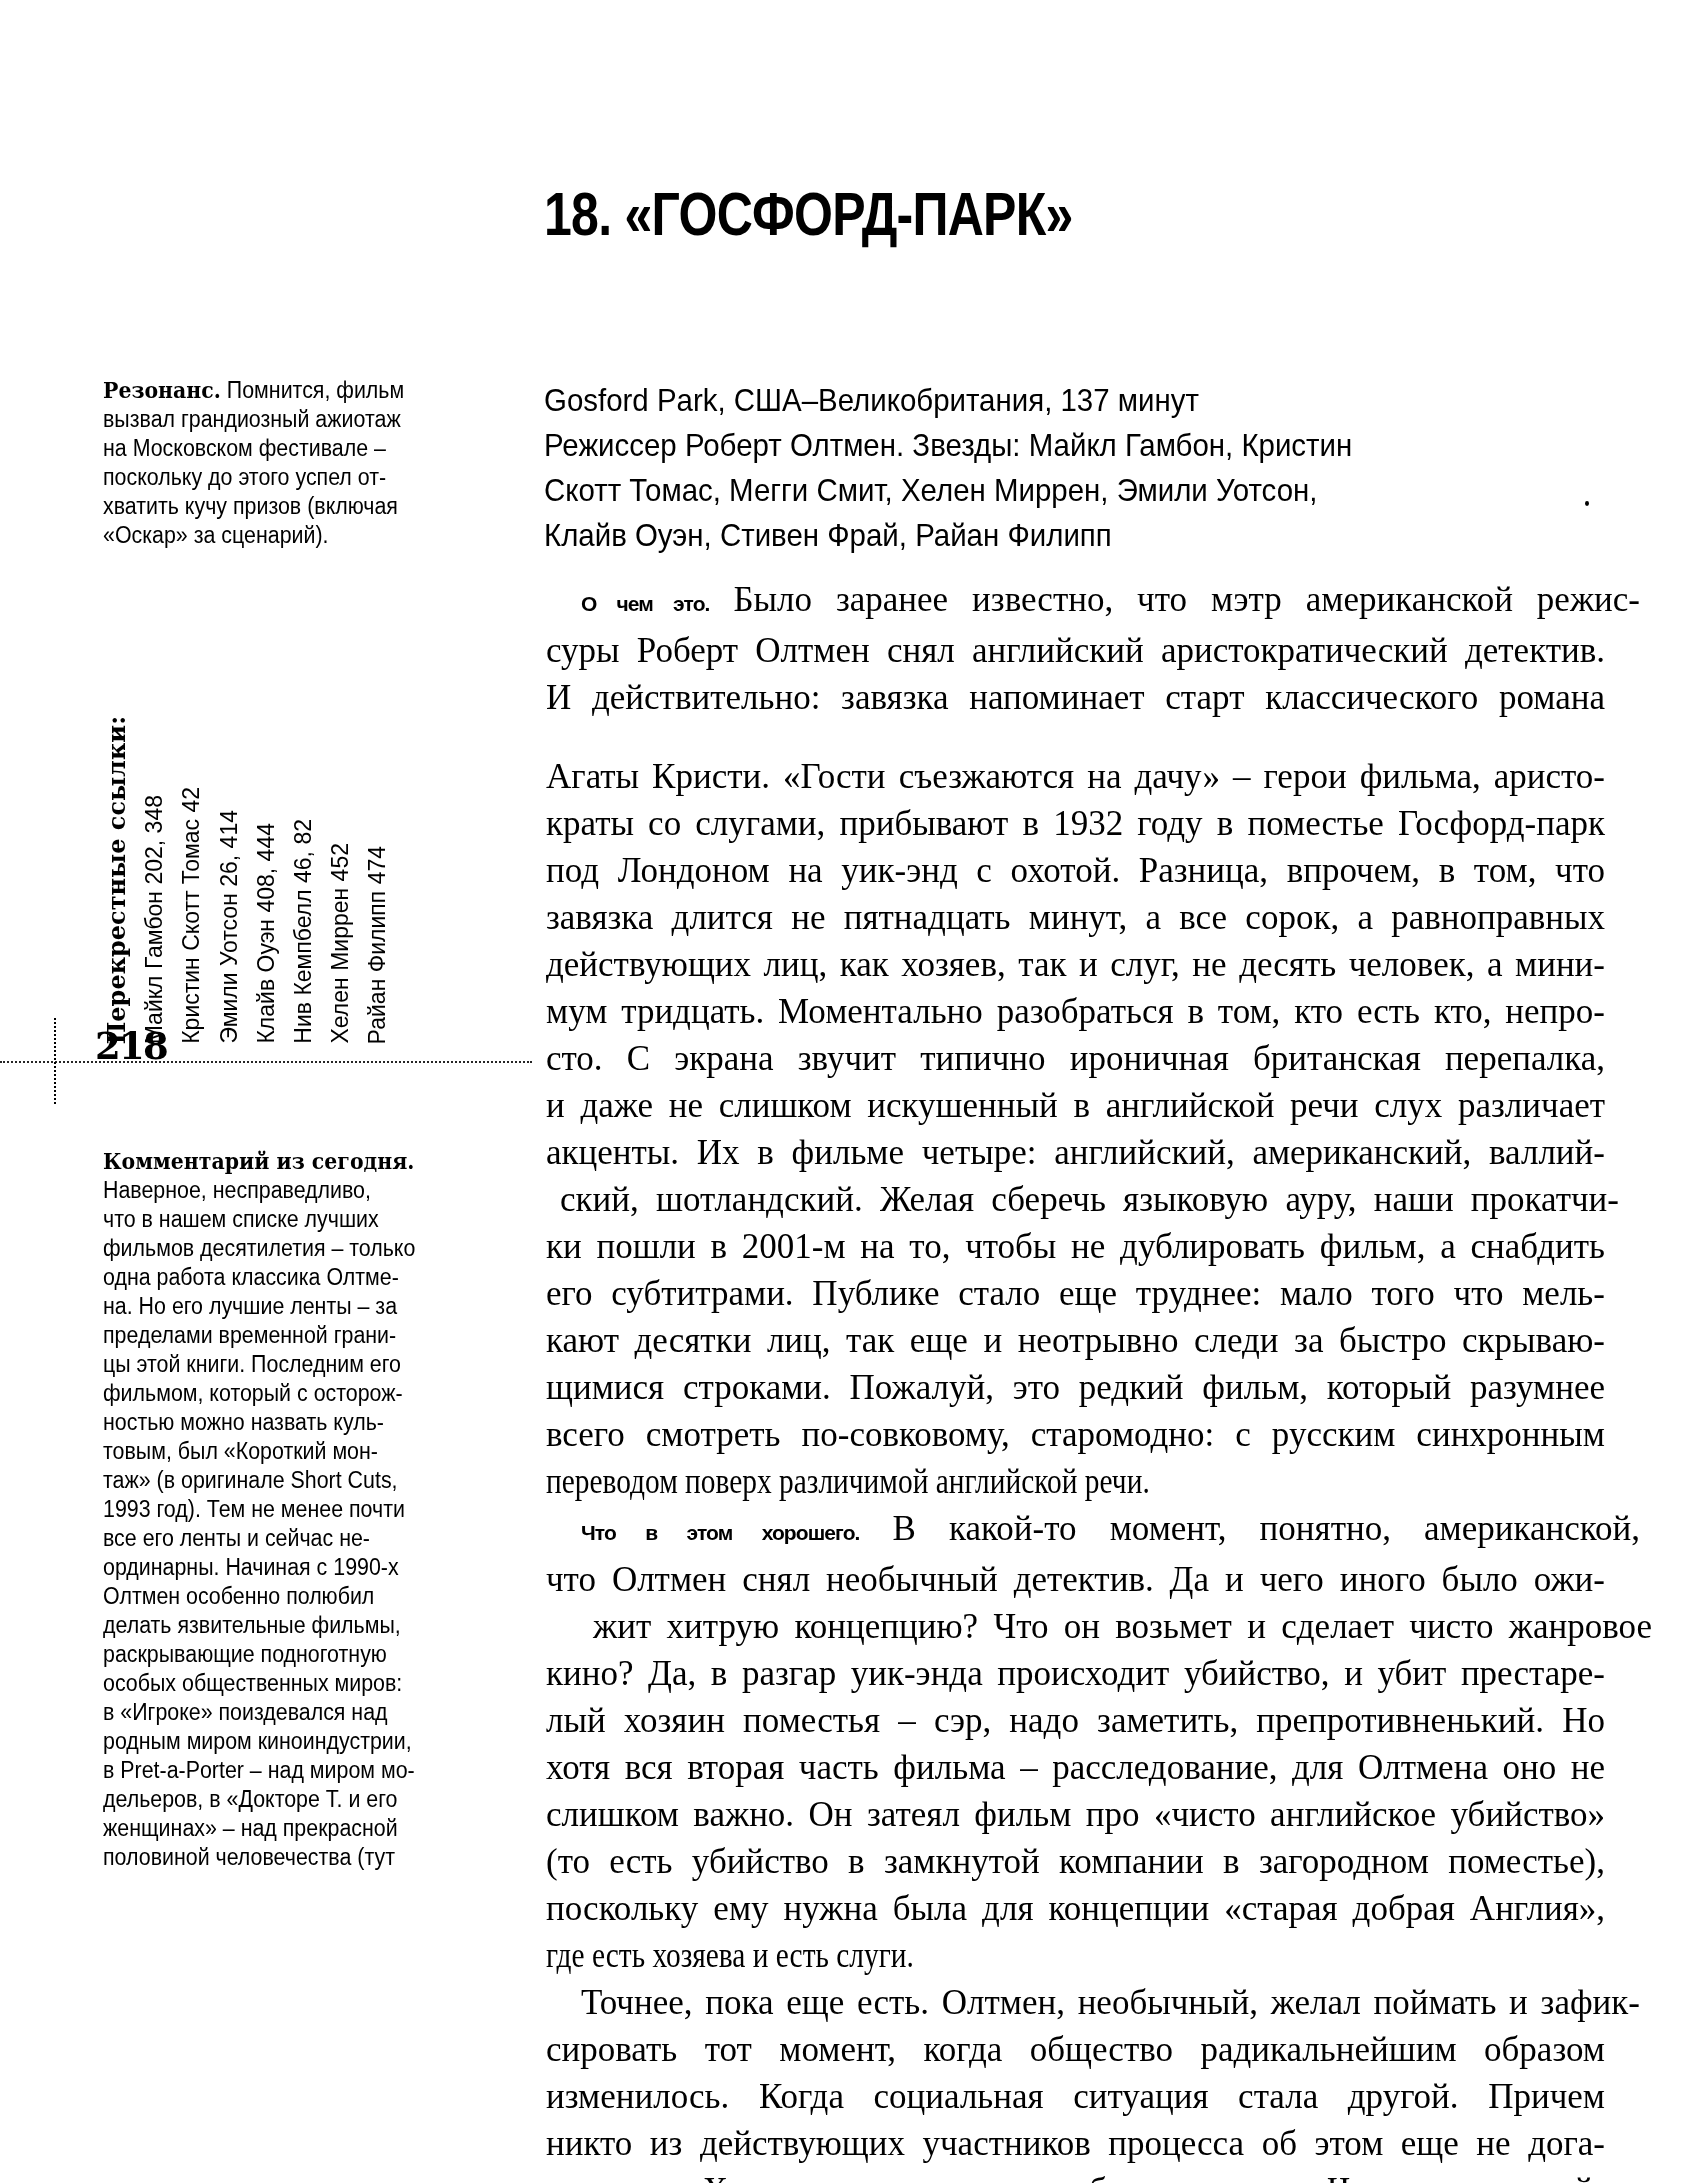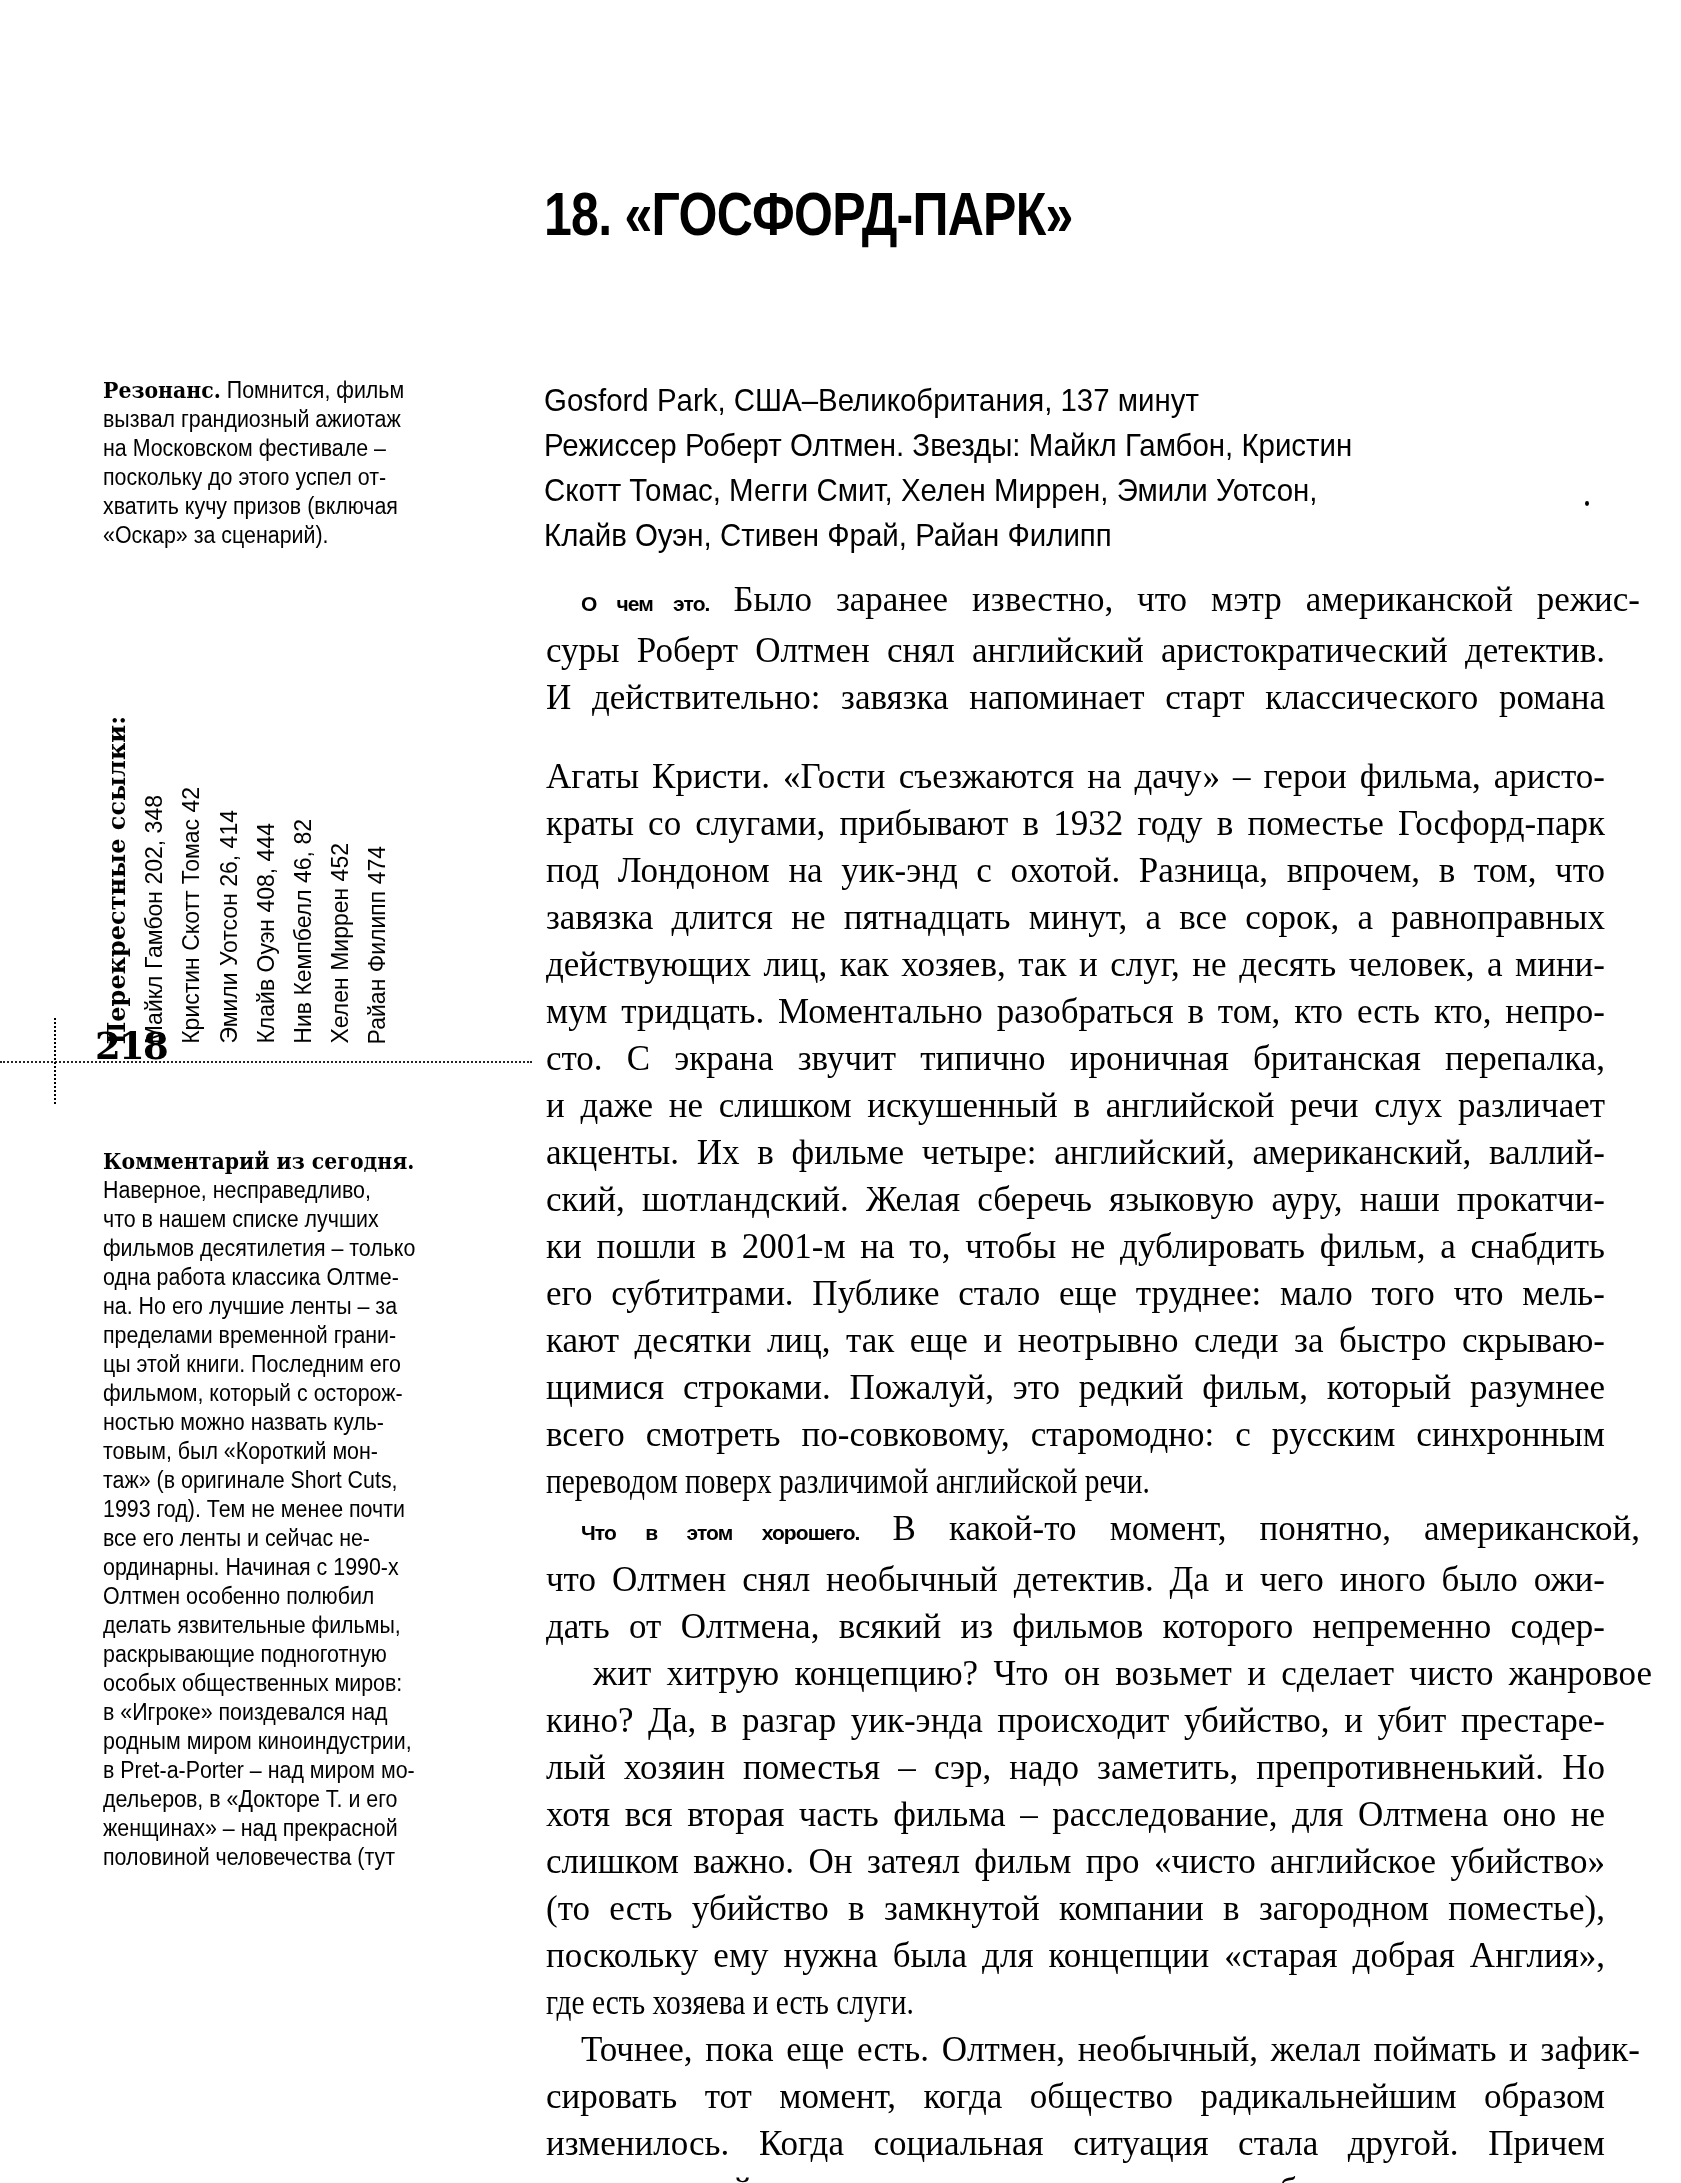--- a/index.html
+++ b/index.html
@@ -155,30 +155,29 @@
     <span class="line justify" style="width: 1059px; white-space: normal;"><span>И действительно: завязка напоминает старт классического романа</span></span>
     <span class="line justify" style="width: 1059px; white-space: normal; margin-top: 32px;"><span>Агаты Кристи. «Гости съезжаются на дачу» – герои фильма, аристо-</span></span>
     <span class="line justify" style="width: 1059px; white-space: normal;"><span>краты со слугами, прибывают в 1932 году в поместье Госфорд-парк</span></span>
     <span class="line justify" style="width: 1059px; white-space: normal;"><span>под Лондоном на уик-энд с охотой. Разница, впрочем, в том, что</span></span>
     <span class="line justify" style="width: 1059px; white-space: normal;"><span>завязка длится не пятнадцать минут, а все сорок, а равноправных</span></span>
     <span class="line justify" style="width: 1059px; white-space: normal;"><span>действующих лиц, как хозяев, так и слуг, не десять человек, а мини-</span></span>
     <span class="line justify" style="width: 1059px; white-space: normal;"><span>мум тридцать. Моментально разобраться в том, кто есть кто, непро-</span></span>
     <span class="line justify" style="width: 1059px; white-space: normal;"><span>сто. С экрана звучит типично ироничная британская перепалка,</span></span>
     <span class="line justify" style="width: 1059px; white-space: normal;"><span>и даже не слишком искушенный в английской речи слух различает</span></span>
     <span class="line justify" style="width: 1059px; white-space: normal;"><span>акценты. Их в фильме четыре: английский, американский, валлий-</span></span>
-    <span class="line justify" style="width: 1059px; white-space: normal;"><span>ский, шотландский. Желая сберечь языковую ауру, наши прокатчи-</span></span>
+    <span class="line justify" style="width: 1059px; white-space: normal; margin-left: 14px;"><span>ский, шотландский. Желая сберечь языковую ауру, наши прокатчи-</span></span>
     <span class="line justify" style="width: 1059px; white-space: normal;"><span>ки пошли в 2001-м на то, чтобы не дублировать фильм, а снабдить</span></span>
     <span class="line justify" style="width: 1059px; white-space: normal;"><span>его субтитрами. Публике стало еще труднее: мало того что мель-</span></span>
     <span class="line justify" style="width: 1059px; white-space: normal;"><span>кают десятки лиц, так еще и неотрывно следи за быстро скрываю-</span></span>
     <span class="line justify" style="width: 1059px; white-space: normal;"><span>щимися строками. Пожалуй, это редкий фильм, который разумнее</span></span>
     <span class="line justify" style="width: 1059px; white-space: normal;"><span>всего смотреть по-совковому, старомодно: с русским синхронным</span></span>
     <span class="line" style="transform: scaleX(0.84);"><span>переводом поверх различимой английской речи.</span></span>
     <span class="line justify indent" style="width: 1059px; white-space: normal;"><span class="lead">Что в этом хорошего.</span><span> В какой-то момент, понятно, американской,</span></span>
     <span class="line justify" style="width: 1059px; white-space: normal;"><span>что Олтмен снял необычный детектив. Да и чего иного было ожи-</span></span>
-    <span class="line justify" style="width: 1059px; white-space: normal;"><span>дать от Олтмена, всякий из фильмов которого непременно содер-</span></span>
     <span class="line justify" style="width: 1059px; white-space: normal; margin-left: 47px;"><span>жит хитрую концепцию? Что он возьмет и сделает чисто жанровое</span></span>
     <span class="line justify" style="width: 1059px; white-space: normal;"><span>кино? Да, в разгар уик-энда происходит убийство, и убит престаре-</span></span>
     <span class="line justify" style="width: 1059px; white-space: normal;"><span>лый хозяин поместья – сэр, надо заметить, препротивненький. Но</span></span>
     <span class="line justify" style="width: 1059px; white-space: normal;"><span>хотя вся вторая часть фильма – расследование, для Олтмена оно не</span></span>
     <span class="line justify" style="width: 1059px; white-space: normal;"><span>слишком важно. Он затеял фильм про «чисто английское убийство»</span></span>
     <span class="line justify" style="width: 1059px; white-space: normal;"><span>(то есть убийство в замкнутой компании в загородном поместье),</span></span>
     <span class="line justify" style="width: 1059px; white-space: normal;"><span>поскольку ему нужна была для концепции «старая добрая Англия»,</span></span>
     <span class="line" style="transform: scaleX(0.84);"><span>где есть хозяева и есть слуги.</span></span>
     <span class="line justify indent" style="width: 1059px; white-space: normal;"><span>Точнее, пока еще есть. Олтмен, необычный, желал поймать и зафик-</span></span>
     <span class="line justify" style="width: 1059px; white-space: normal;"><span>сировать тот момент, когда общество радикальнейшим образом</span></span>

